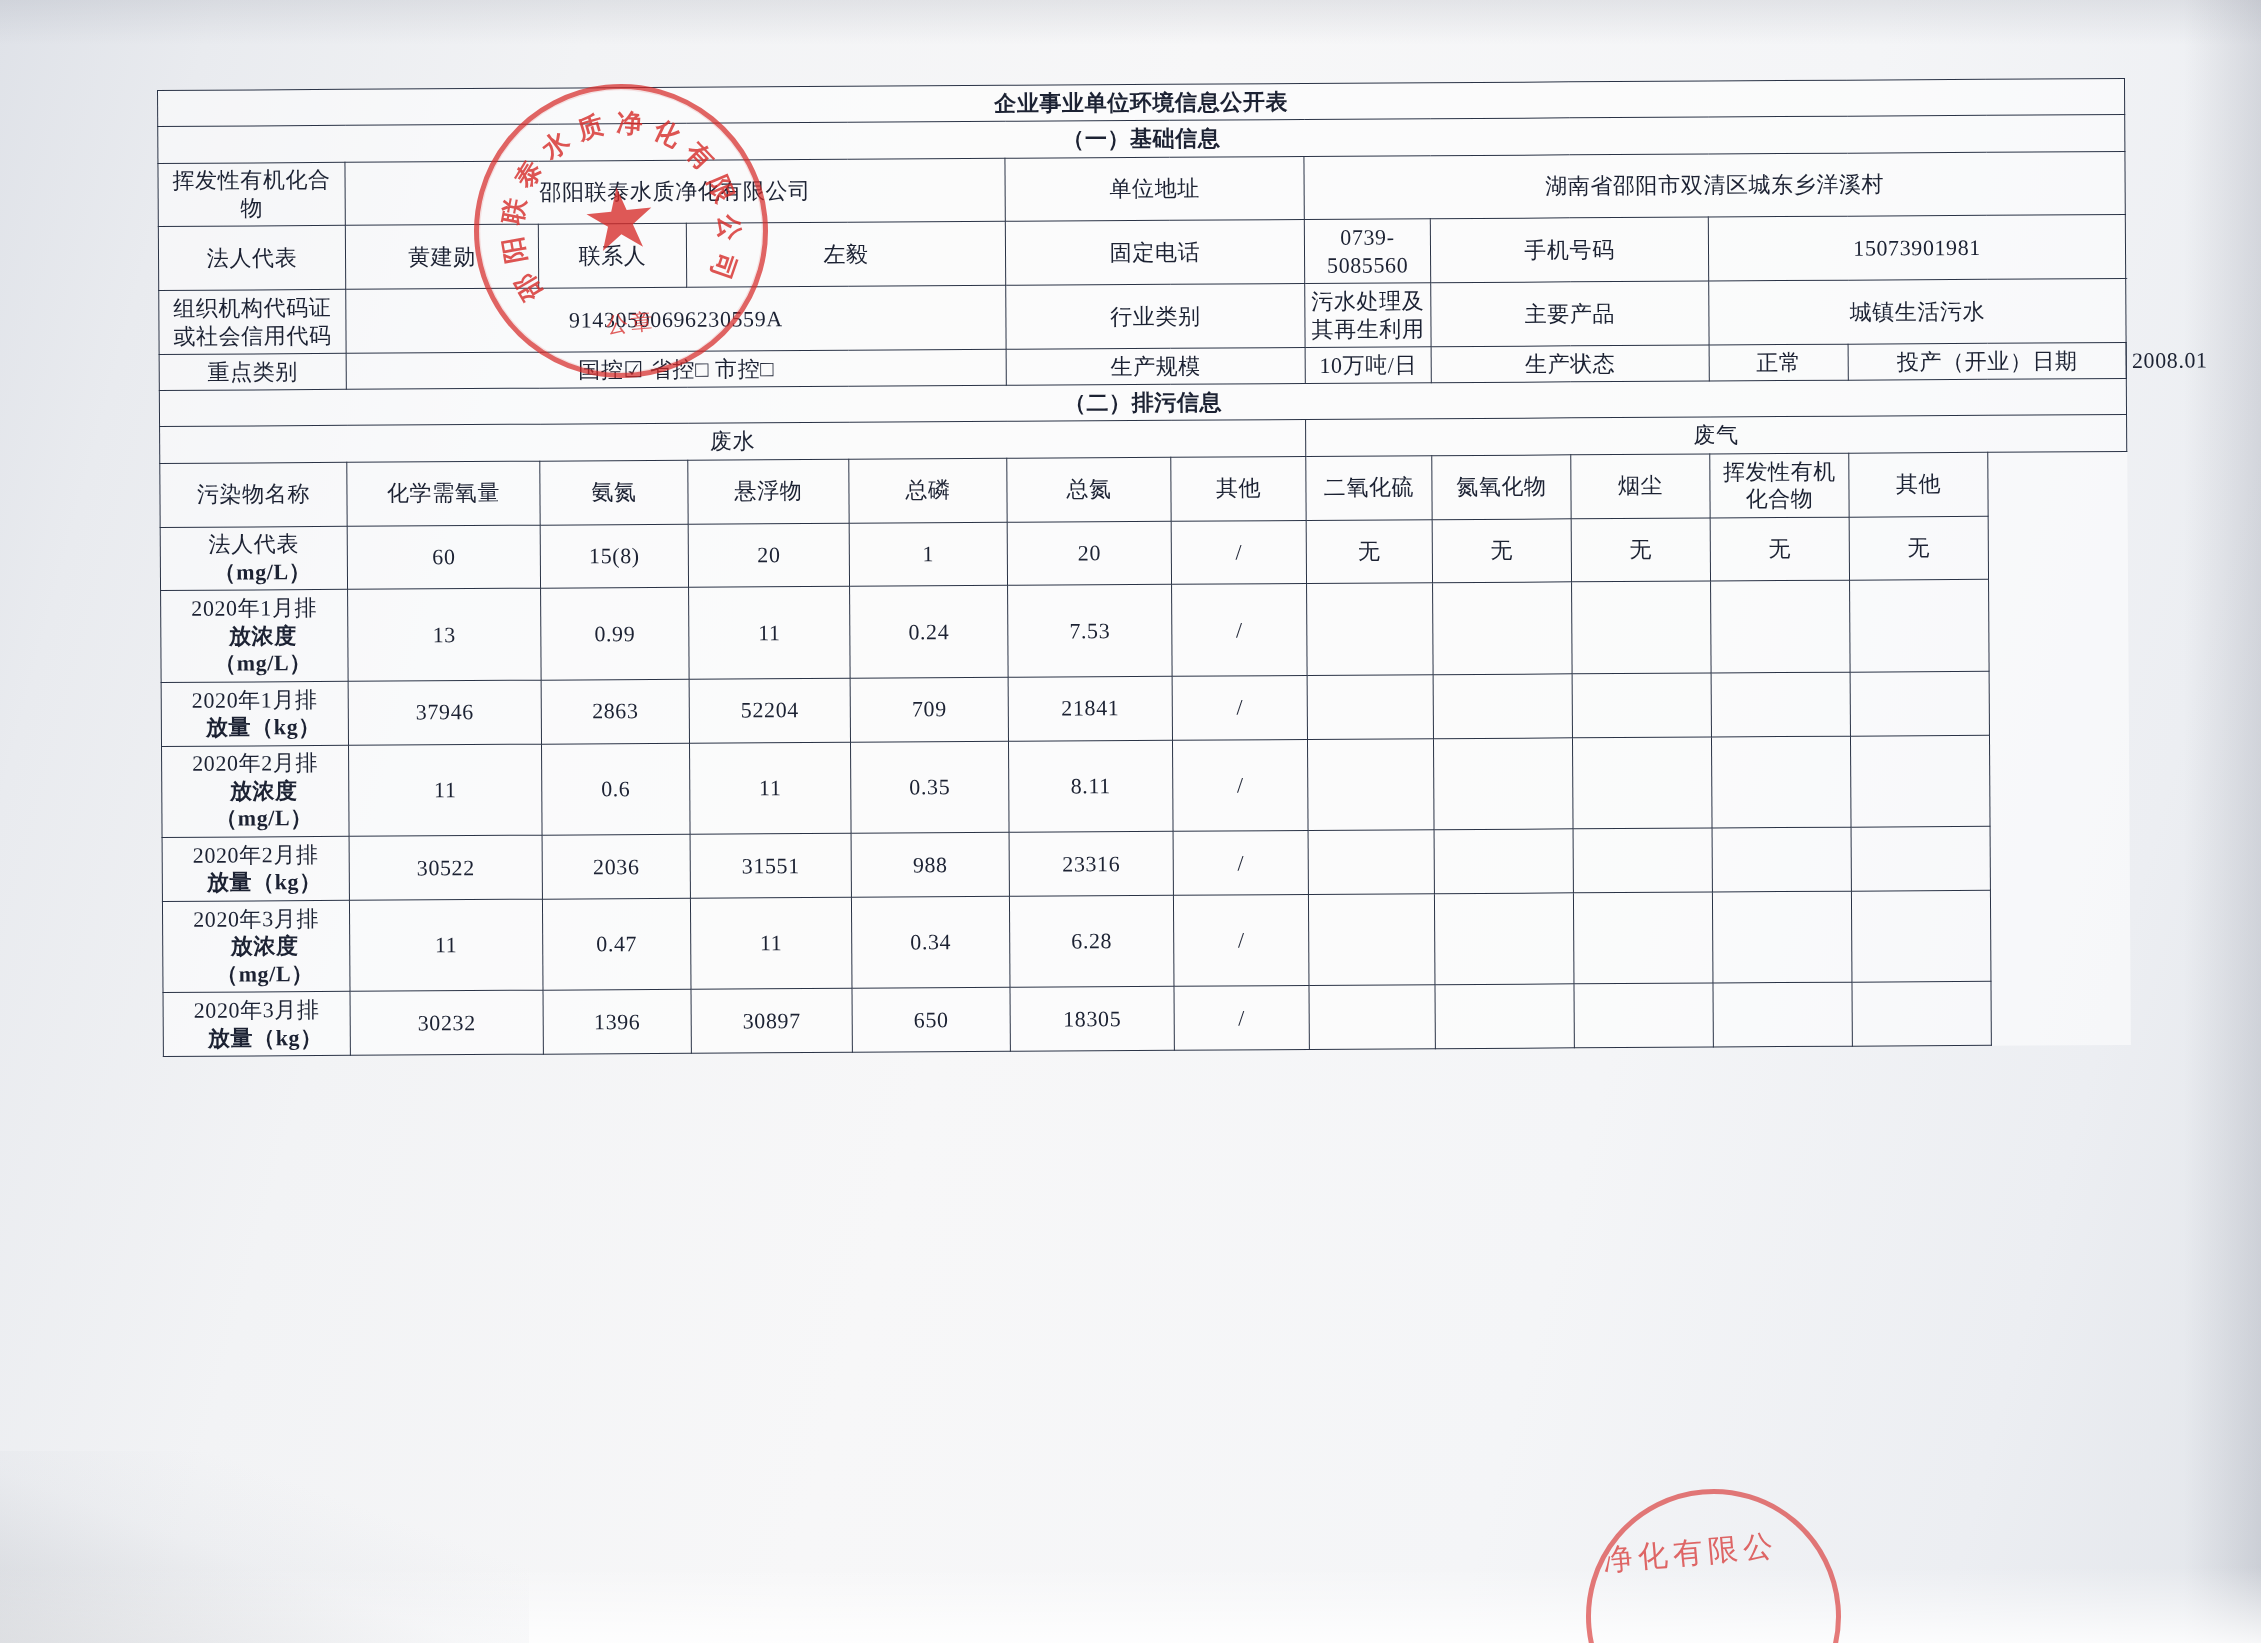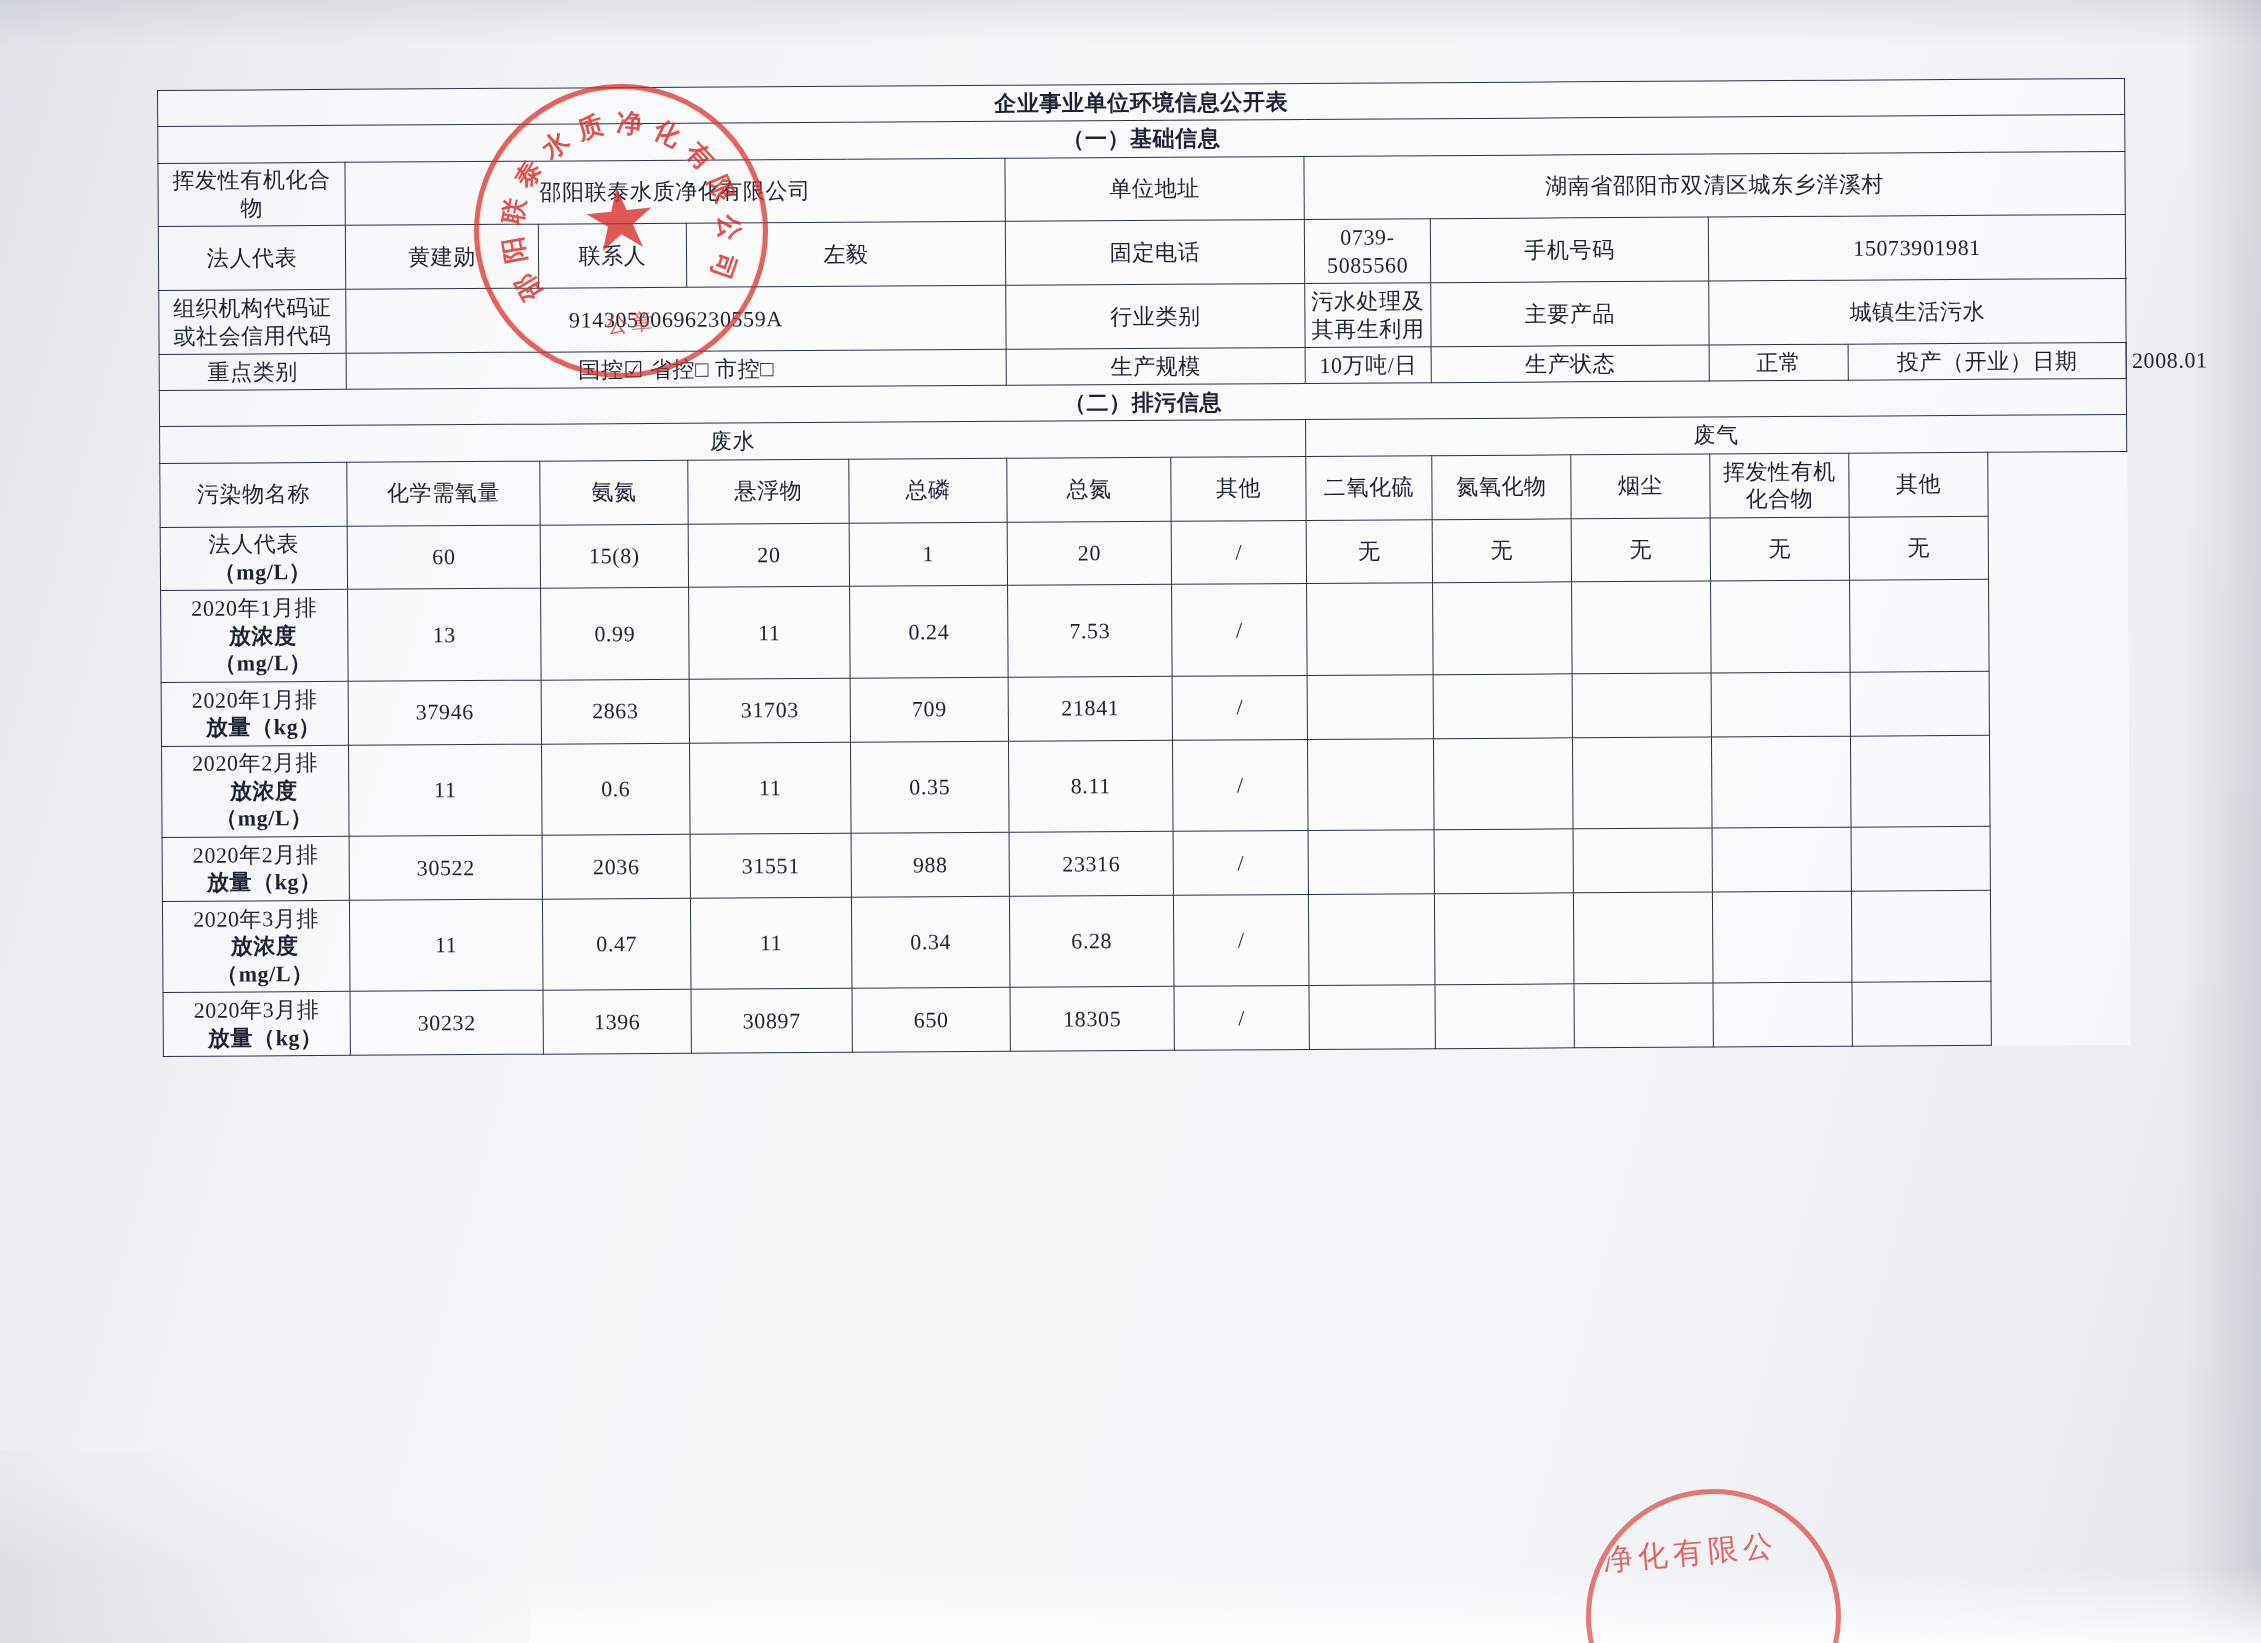--- a/index.html
+++ b/index.html
@@ -314,21 +314,21 @@
       <td></td>
     </tr>
 
     <tr style="height:64px">
       <td class="rowlabel">
         <span>2020年1月排</span>
         <span class="indent">放量（kg）</span>
       </td>
       <td>37946</td>
       <td>2863</td>
-      <td>31703</td>
+      <td>52204</td>
       <td>709</td>
       <td>21841</td>
       <td>/</td>
       <td></td>
       <td></td>
       <td></td>
       <td></td>
       <td></td>
     </tr>
 

